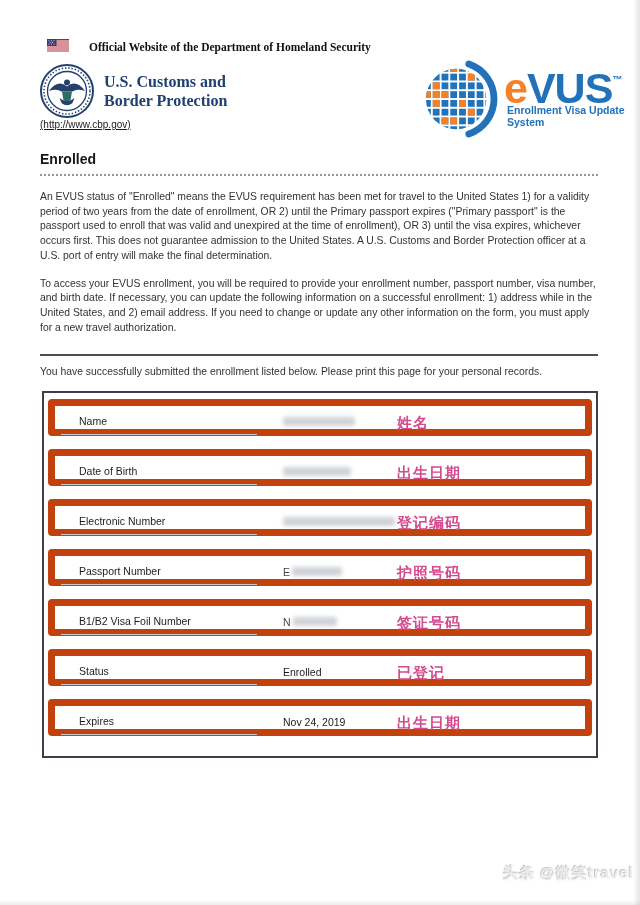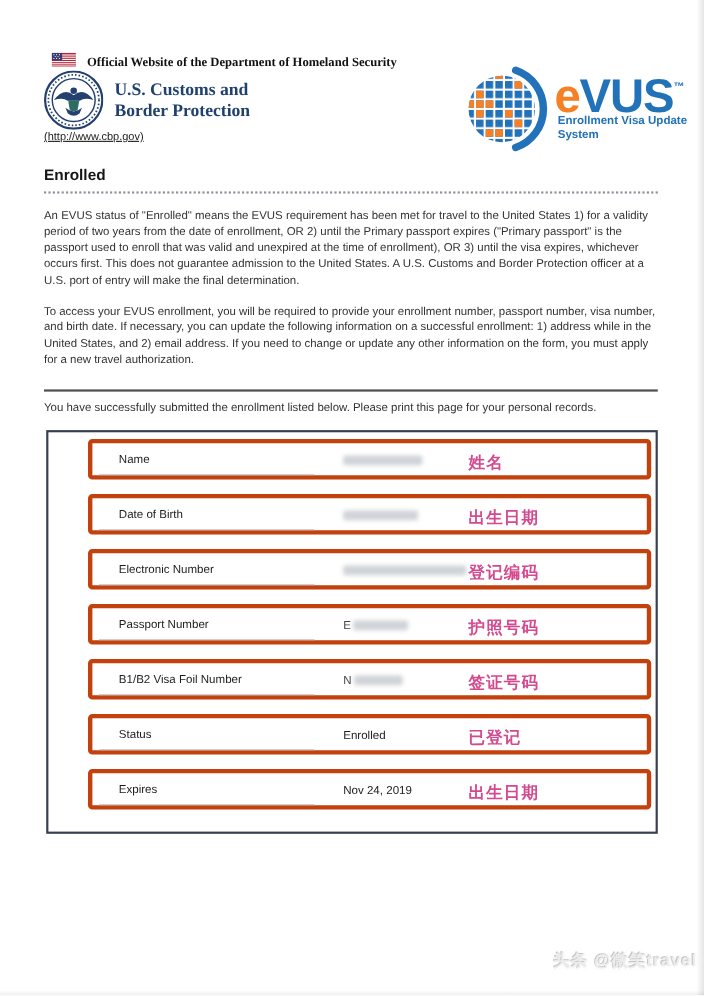--- a/index.html
+++ b/index.html
@@ -15,21 +15,21 @@
     width:640px;height:905px;position:relative;background:#ffffff;
     font-family:"Liberation Sans",sans-serif;color:var(--ink);overflow:hidden;
   }
   
   .edge-right{position:absolute;right:0;top:0;width:7px;height:100%;
     background:linear-gradient(to right,rgba(0,0,0,0),rgba(0,0,0,.10));}
   .edge-bottom{position:absolute;left:0;bottom:0;width:100%;height:5px;
     background:linear-gradient(to bottom,rgba(0,0,0,0),rgba(0,0,0,.07));}
 
   
-  .banner{position:absolute;top:48px;left:47px;display:flex;align-items:center;gap:10px;}
+  .banner{position:absolute;top:38px;left:47px;display:flex;align-items:center;gap:20px;}
   .banner-text{font-family:"Liberation Serif",serif;font-weight:bold;font-size:11.5px;color:#111;}
 
   
   .cbp-seal{position:absolute;top:64px;left:40px;width:54px;height:54px;}
   .cbp-name{position:absolute;top:72px;left:104px;font-family:"Liberation Serif",serif;
     font-weight:bold;font-size:16px;line-height:19px;color:var(--navy);}
   .cbp-link{position:absolute;top:119px;left:40px;font-size:10px;color:#1a1a1a;
     text-decoration:underline;}
 
   
@@ -50,21 +50,21 @@
   .body-copy{position:absolute;top:190px;left:40px;width:562px;}
   .body-copy p{margin:0 0 13px 0;font-size:10.4px;line-height:14.7px;color:#333;}
 
   .rule{position:absolute;top:354px;left:40px;width:558px;border-top:2px solid #4f4f4f;}
   .success-note{position:absolute;top:366px;left:40px;width:560px;font-size:10.4px;color:#333;}
 
   
   .table-outer{position:absolute;top:391px;left:42px;width:556px;height:367px;
     border:2px solid #39404d;background:#fff;padding:6px 4px;
     display:flex;flex-direction:column;gap:13px;}
-  .row-box{height:37px;border:4px solid #c2410c;border-radius:4px;position:relative;background:#fff;margin-left:32px;}
+  .row-box{height:37px;border:7px solid #c2410c;border-radius:4px;position:relative;background:#fff;}
   .row-label{position:absolute;left:24px;top:9px;font-size:10.5px;color:#1c1c1c;}
   .label-underline{position:absolute;left:6px;top:28px;width:196px;border-bottom:1px solid #c6cbd1;}
   .row-value{position:absolute;left:228px;top:9px;font-size:10.5px;color:#1a1a1a;
     display:flex;align-items:center;gap:2px;height:13px;}
   .smudge{display:inline-block;height:9px;background:#c3c7cd;border-radius:2px;
     filter:blur(2px);opacity:.8;}
   .prefix{filter:blur(.7px);color:#454545;}
   .row-zh{position:absolute;left:342px;top:8px;font-size:15px;font-weight:bold;color:var(--pink);letter-spacing:1px;}
 
   

